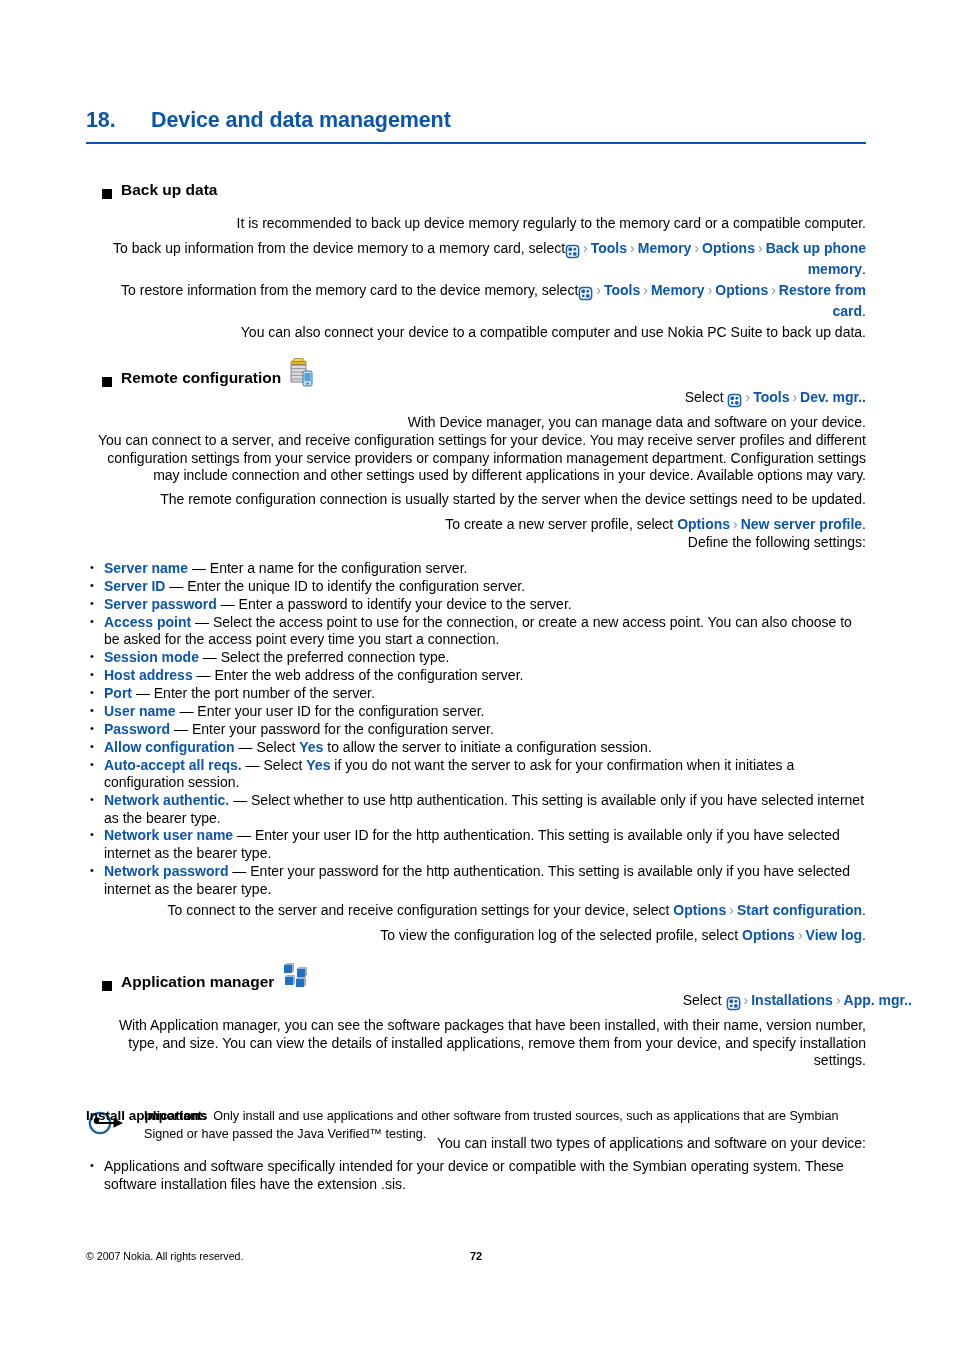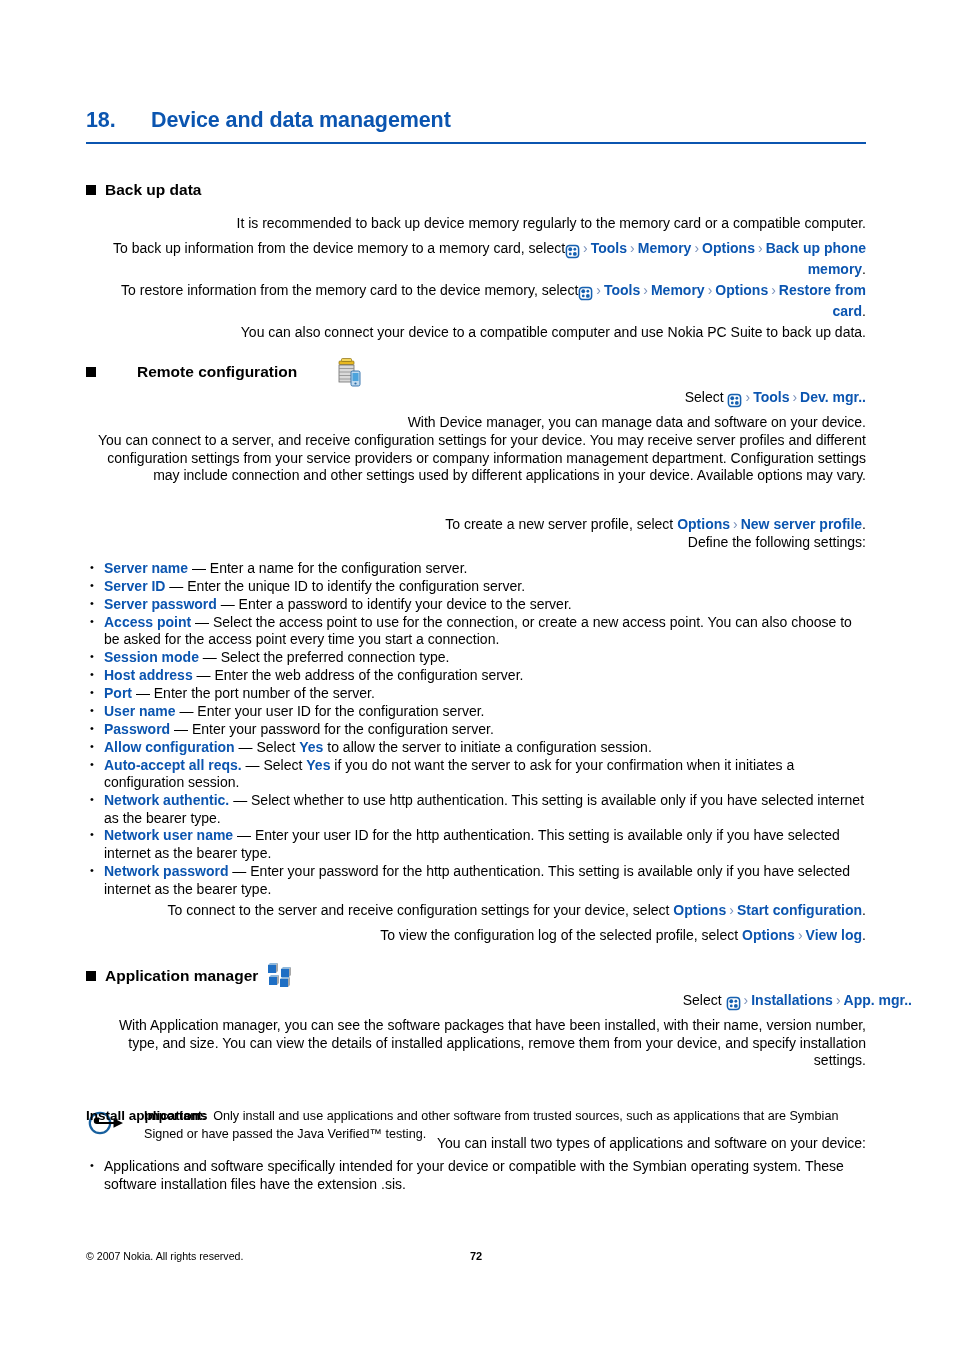--- a/index.html
+++ b/index.html
@@ -42,23 +42,23 @@
     top: 142px;
     left: 0;
     width: 780px;
     height: 2px;
     background: #0B55B0;
   }
 
   
   .sect-h {
     position: absolute;
-    left: 0;
+    left: 16px;
     display: flex;
-    align-items: center;
+    align-items: flex-end;
     font-size: 15.5px;
     font-weight: bold;
     color: #000;
   }
   .sqr {
     display: inline-block;
     width: 10px;
     height: 10px;
     background: #000;
     margin-right: 9px;
@@ -181,21 +181,21 @@
   <p class="body" style="top:282px;"><span>To restore information from the memory card to the device memory, select</span><span class="ico"><svg class="menu-ico" viewBox="0 0 16 16">
           <rect x="1.5" y="1.5" width="13" height="13" rx="3.5" fill="none" stroke="#1560B0" stroke-width="1.6"></rect>
           <circle cx="5.6" cy="5.6" r="2.05" fill="#1560B0"></circle>
           <circle cx="10.5" cy="5.6" r="1.5" fill="#1560B0"></circle>
           <circle cx="5.6" cy="10.6" r="1.5" fill="#1560B0"></circle>
           <circle cx="10.5" cy="10.6" r="2.05" fill="#1560B0"></circle>
         </svg></span><span class="sep">›</span><span class="lnk">Tools</span><span class="sep">›</span><span class="lnk">Memory</span><span class="sep">›</span><span class="lnk">Options</span><span class="sep">›</span><span class="lnk">Restore from card</span><span>.</span></p>
 
   <p class="body" style="top:324px;">You can also connect your device to a compatible computer and use Nokia PC Suite to back up data.</p>
 
-  <div class="sect-h" style="top:357px;gap:32px;">
+  <div class="sect-h" style="top:357px;">
     <span class="sqr"></span>
     <span>Remote configuration</span>
     <span>
       <svg class="devmgr-ico" viewBox="0 0 26 30">
         <rect x="3" y="4" width="15" height="3.5" rx="1" fill="#E8B81F" stroke="#8A6D10" stroke-width="0.7"></rect>
         <rect x="5.5" y="1.5" width="10" height="3" rx="1" fill="#F2D45A" stroke="#8A6D10" stroke-width="0.7"></rect>
         <rect x="3" y="8" width="15" height="17" fill="#D9D9D9" stroke="#6E6E6E" stroke-width="0.8"></rect>
         <line x1="3" y1="11.5" x2="18" y2="11.5" stroke="#8C8C8C" stroke-width="0.8"></line>
         <line x1="3" y1="15" x2="18" y2="15" stroke="#8C8C8C" stroke-width="0.8"></line>
         <line x1="3" y1="18.5" x2="18" y2="18.5" stroke="#8C8C8C" stroke-width="0.8"></line>
@@ -212,20 +212,21 @@
           <circle cx="5.6" cy="5.6" r="2.05" fill="#1560B0"></circle>
           <circle cx="10.5" cy="5.6" r="1.5" fill="#1560B0"></circle>
           <circle cx="5.6" cy="10.6" r="1.5" fill="#1560B0"></circle>
           <circle cx="10.5" cy="10.6" r="2.05" fill="#1560B0"></circle>
         </svg></span><span class="sep">›</span><span class="lnk">Tools</span><span class="sep">›</span><span class="lnk">Dev. mgr..</span></p>
 
   <p class="body" style="top:414px;">With Device manager, you can manage data and software on your device.</p>
 
   <p class="body" style="top:432px;">You can connect to a server, and receive configuration settings for your device. You may receive server profiles and different configuration settings from your service providers or company information management department. Configuration settings may include connection and other settings used by different applications in your device. Available options may vary.</p>
 
+  <p class="body" style="top:491px;">The remote configuration connection is usually started by the server when the device settings need to be updated.</p>
 
   <p class="body" style="top:516px;"><span>To create a new server profile, select</span>&nbsp;<span class="lnk">Options</span><span class="sep">›</span><span class="lnk">New server profile</span><span>.</span></p>
 
   <p class="body" style="top:534px;">Define the following settings:</p>
 
   <ul class="blist" style="top:560px;">
     <li><span class="lnk">Server name</span><span> — Enter a name for the configuration server.</span></li>
     <li><span class="lnk">Server ID</span><span> — Enter the unique ID to identify the configuration server.</span></li>
     <li><span class="lnk">Server password</span><span> — Enter a password to identify your device to the server.</span></li>
     <li><span class="lnk">Access point</span><span> — Select the access point to use for the connection, or create a new access point. You can also choose to be asked for the access point every time you start a connection.</span></li>

